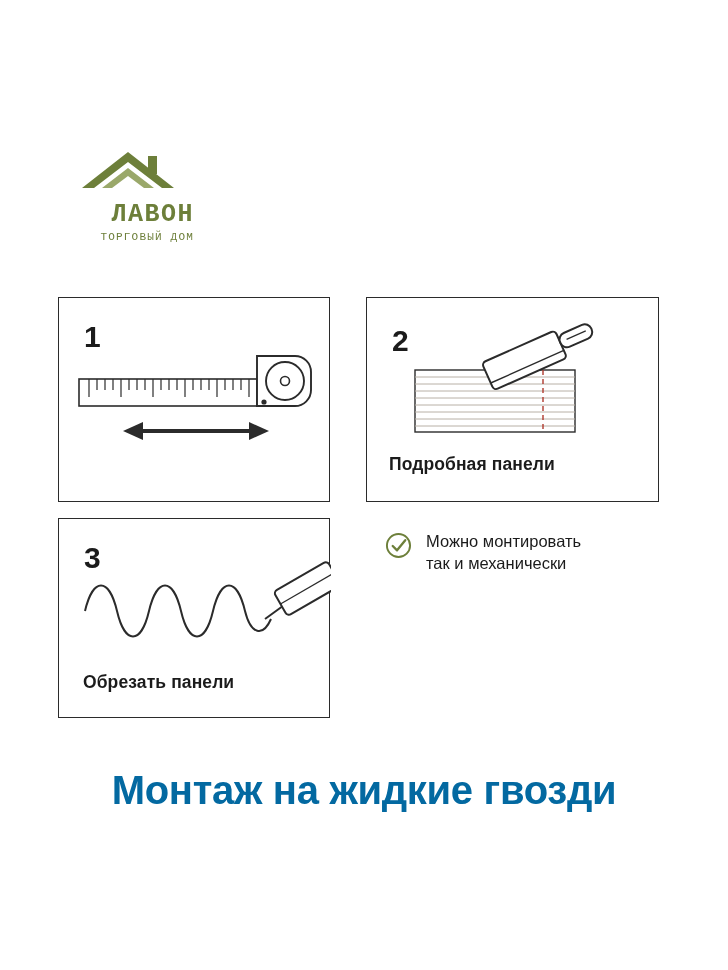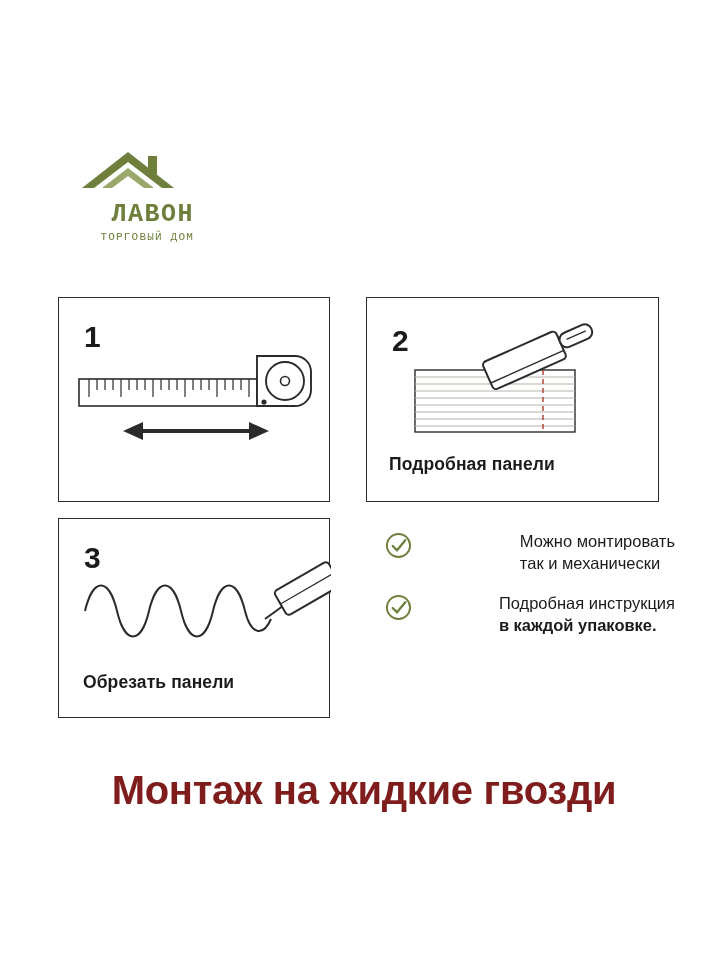--- a/index.html
+++ b/index.html
@@ -90,21 +90,20 @@
   .checklist {
     position: absolute;
     left: 385px;
     top: 530px;
     width: 290px;
   }
   .check-row {
     display: flex;
     align-items: flex-start;
     margin-bottom: 18px;
-    justify-content: space-between;
   }
   .check-icon {
     flex: 0 0 auto;
     width: 27px;
     height: 27px;
     margin-right: 14px;
     margin-top: 2px;
   }
   .check-text {
     font-size: 16.5px;
@@ -115,21 +114,21 @@
 
   
   .headline {
     position: absolute;
     left: 0;
     top: 768px;
     width: 728px;
     text-align: center;
     font-size: 40px;
     font-weight: 700;
-    color: #7f1d1d;
+    color: #0369a1;
     letter-spacing: -0.3px;
   }
 </style>
 </head>
 <body>
 
 <div class="logo-block">
   <svg class="logo-mark" viewBox="0 0 118 52">
     <path d="M58 4 L104 40 L92 40 L58 14 L24 40 L12 40 Z" fill="#6d7f3a"></path>
     <path d="M58 20 L84 40 L74 40 L58 28 L42 40 L32 40 Z" fill="#9aa86a"></path>
@@ -230,26 +229,16 @@
     <svg class="check-icon" viewBox="0 0 28 28">
       <circle cx="14" cy="14" r="12" fill="none" stroke="#6d7f3a" stroke-width="2"></circle>
       <path d="M8 14.5 L12.5 19 L21 8.5" fill="none" stroke="#6d7f3a" stroke-width="2.4" stroke-linecap="round" stroke-linejoin="round"></path>
     </svg>
     <div class="check-text">
       <div>Можно монтировать</div>
       <div>так и механически</div>
     </div>
   </div>
 
-  <div class="check-row">
-    <svg class="check-icon" viewBox="0 0 28 28">
-      <circle cx="14" cy="14" r="12" fill="none" stroke="#6d7f3a" stroke-width="2"></circle>
-      <path d="M8 14.5 L12.5 19 L21 8.5" fill="none" stroke="#6d7f3a" stroke-width="2.4" stroke-linecap="round" stroke-linejoin="round"></path>
-    </svg>
-    <div class="check-text">
-      <div>Подробная инструкция</div>
-      <div class="b">в каждой упаковке.</div>
-    </div>
-  </div>
 
 </div>
 
 <div class="headline">Монтаж на жидкие гвозди</div>
 
 </body></html>

